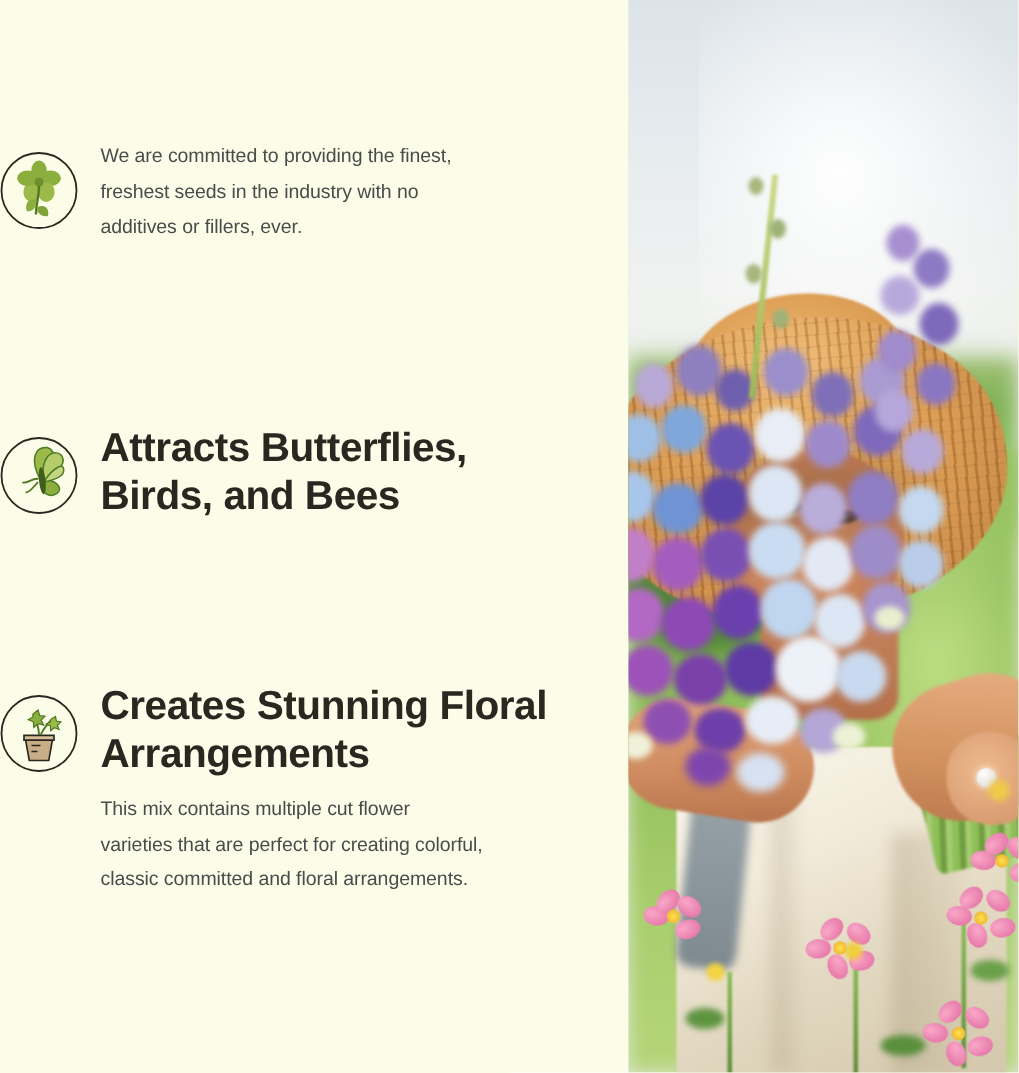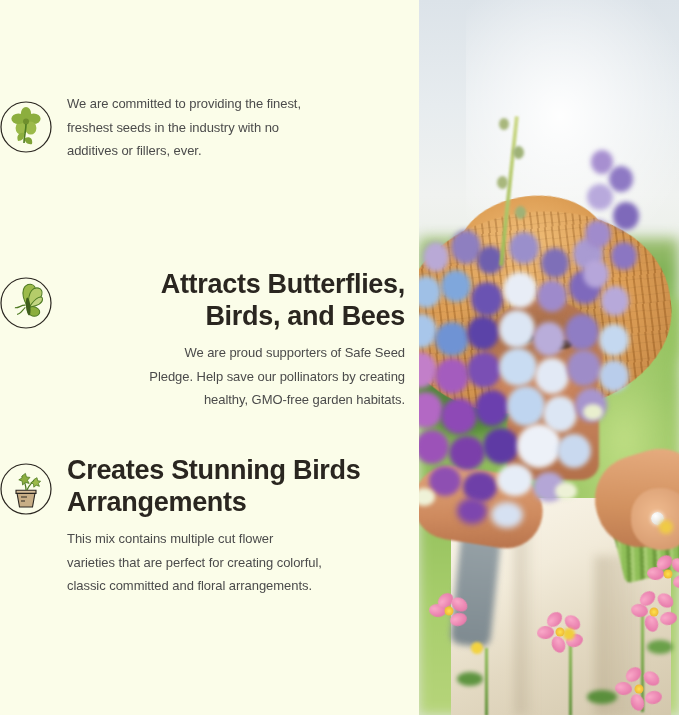--- a/index.html
+++ b/index.html
@@ -23,21 +23,21 @@
     flex:0 0 419px;
   }
   .feature {
     position:absolute;
     left:0;
     width:419px;
     display:flex;
     align-items:flex-start;
   }
   .feature-1 { top:92px; }
-  .feature-2 { top:268px;text-align:right; }
+  .feature-2 { top:282px; }
   .feature-3 { top:454px; }
 
   .icon-wrap {
     flex:0 0 auto;
     width:56px;
     margin-left:-2px;
     padding-top:8px;
     display:flex;
     justify-content:center;
   }
@@ -290,42 +290,39 @@
             <path d="M29 32 C36 33, 43 33, 44 28 C45 24, 38 25, 30 31 Z" fill="#C3D583" stroke="#4E7A22" stroke-width="1"></path>
             <path d="M26 29 C22 27, 18 30, 15 28" fill="none" stroke="#4E7A22" stroke-width="1.2"></path>
             <path d="M25 31 C21 33, 18 36, 15 35" fill="none" stroke="#4E7A22" stroke-width="1.2"></path>
             <ellipse cx="28" cy="31" rx="2.2" ry="9" fill="#3F5E1C" transform="rotate(12 28 31)"></ellipse>
           </g>
         </svg>
       </div>
       <div class="feature-text">
         <div class="feature-title">Attracts Butterflies,
 Birds, and Bees</div>
-        <div class="feature-body">We are proud supporters of Safe Seed
-Pledge. Help save our pollinators by creating
-healthy, GMO-free garden habitats.</div>
       </div>
     </div>
 
     <div class="feature feature-3">
       <div class="icon-wrap">
         <svg width="54" height="54" viewBox="0 0 54 54" aria-hidden="true">
           <circle cx="27" cy="27" r="25" fill="none" stroke="#2A2620" stroke-width="1.2"></circle>
           <path d="M18 31 L36 31 L33.5 45 L20.5 45 Z" fill="#C8AE86" stroke="#2A2620" stroke-width="1.1"></path>
           <path d="M17 28.2 L37 28.2 L37 31.4 L17 31.4 Z" fill="#D6BE99" stroke="#2A2620" stroke-width="1.1"></path>
           <path d="M22 35 L28 35" stroke="#2A2620" stroke-width="1"></path>
           <path d="M22 39 L26 39" stroke="#2A2620" stroke-width="1"></path>
           <path d="M27 28 C27 22, 25 18, 23 14" fill="none" stroke="#4E7A22" stroke-width="1.3"></path>
           <path d="M28 28 C30 23, 33 21, 35 18" fill="none" stroke="#4E7A22" stroke-width="1.3"></path>
           <path d="M23 14 l3.4 -2.6 l1 3.6 l3.6 .4 l-2.6 2.8 l1.8 3.2 l-3.8 -1 l-2.8 2.6 l-.4 -3.8 l-3.4 -1.4 l3.2 -1.8 Z" fill="#8CAE3E" stroke="#4E7A22" stroke-width=".8"></path>
           <path d="M35 17.5 l3 -1.8 l.6 3 l3 .6 l-2.4 2.2 l1.2 2.8 l-3.2 -1.1 l-2.4 2 l-.2 -3.2 l-2.8 -1.3 l2.8 -1.4 Z" fill="#9CBA4A" stroke="#4E7A22" stroke-width=".8"></path>
         </svg>
       </div>
       <div class="feature-text">
-        <div class="feature-title">Creates Stunning Birds
+        <div class="feature-title">Creates Stunning Floral
 Arrangements</div>
         <div class="feature-body">This mix contains multiple cut flower
 varieties that are perfect for creating colorful,
 classic committed and floral arrangements.</div>
       </div>
     </div>
   </div>
 
   <div class="photo-panel">
     <div class="photo-stage">

